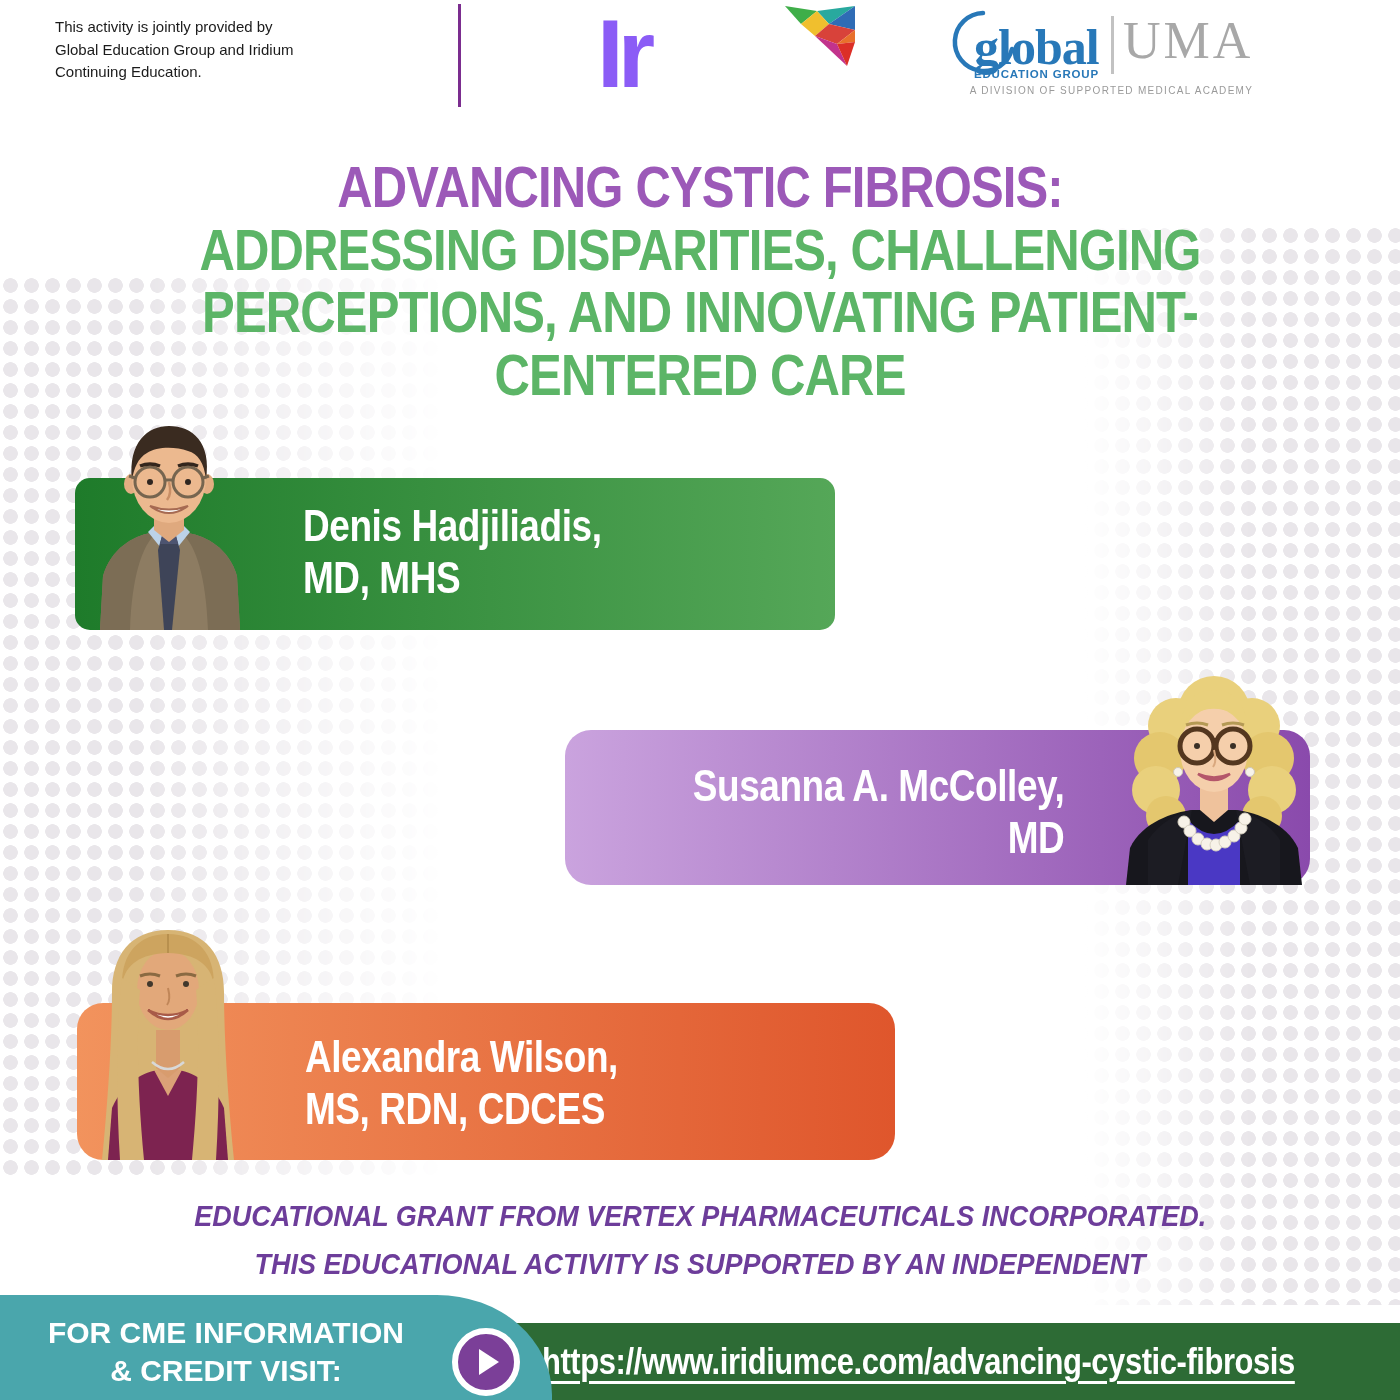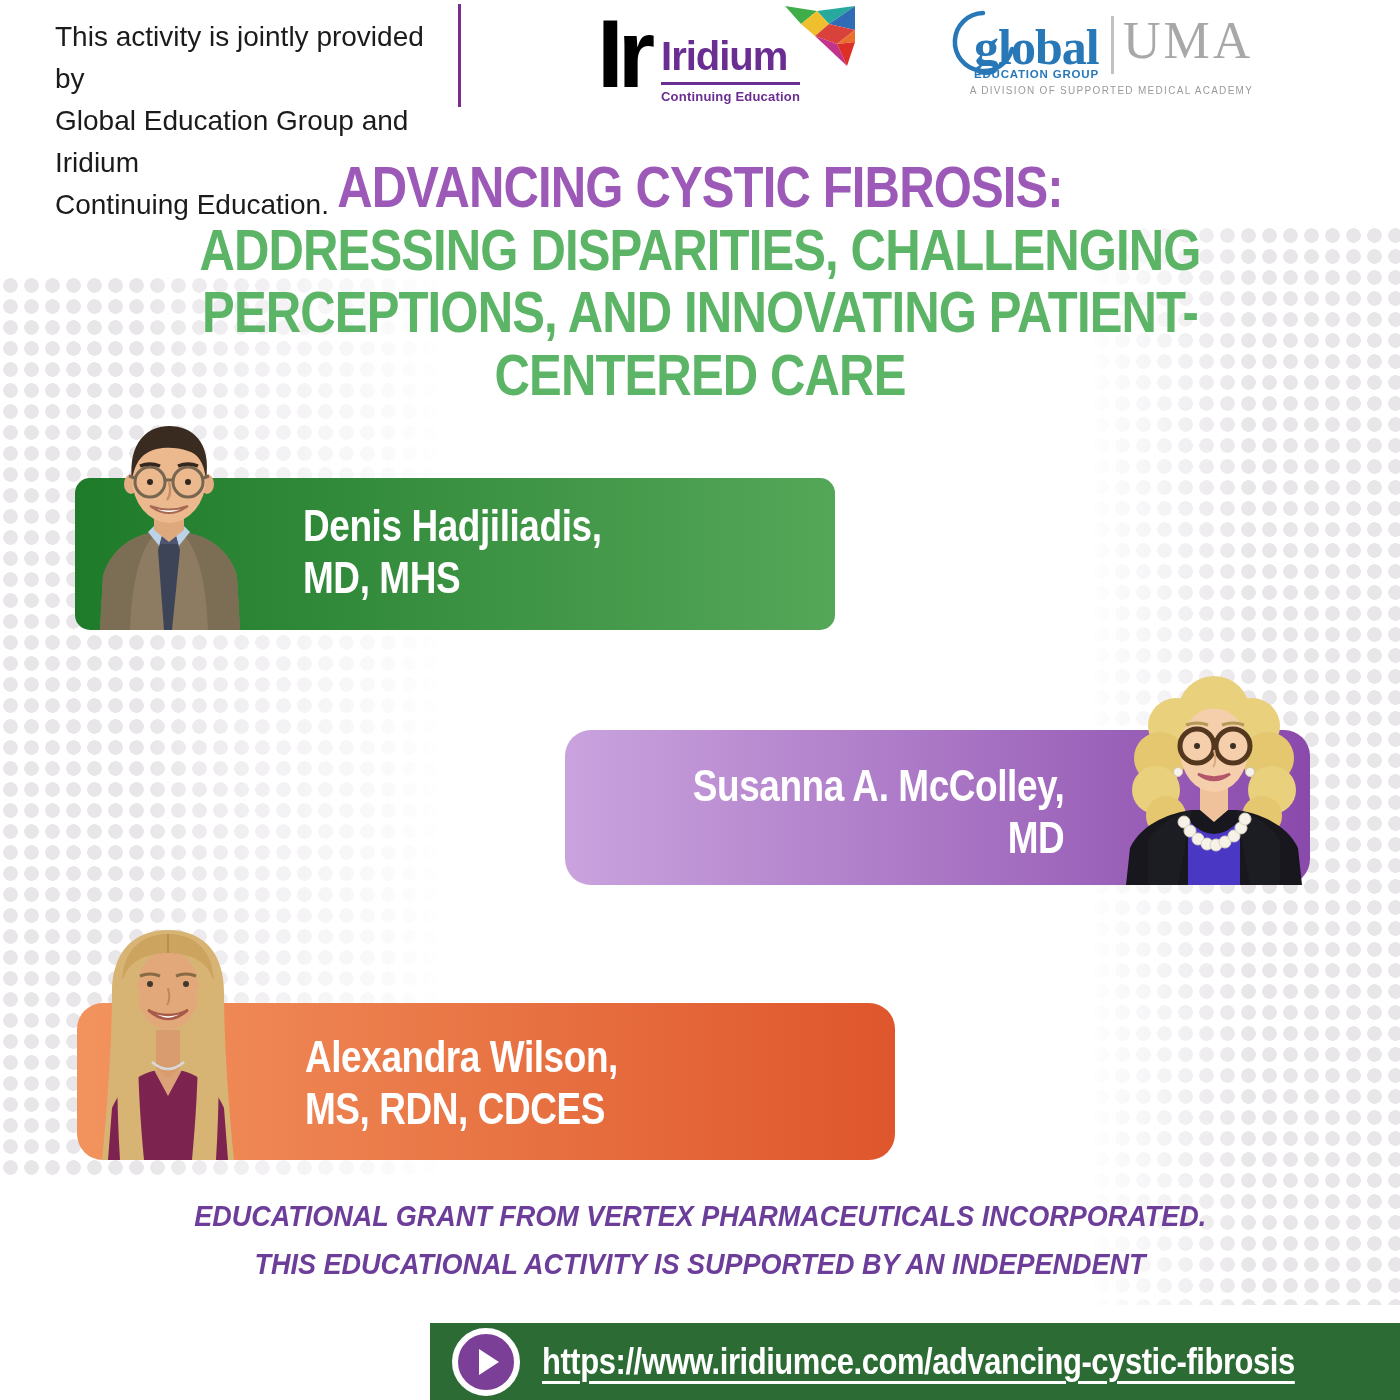--- a/index.html
+++ b/index.html
@@ -21,26 +21,26 @@
   }
   .dots-right {
     right:0; top:225px; width:330px; height:1080px;
     -webkit-mask-image: linear-gradient(270deg, #000 45%, transparent 96%);
     mask-image: linear-gradient(270deg, #000 45%, transparent 96%);
   }
 
   
   .provided {
     position:absolute; left:55px; top:16px; width:380px; z-index:2;
-    font-size:28px; color:#1b1b1b; line-height:1.5;
+    font-size:15px; color:#1b1b1b; line-height:1.5;
   }
   .hdr-divider { position:absolute; left:458px; top:4px; width:3px; height:103px; background:#7b2d8f; z-index:2; }
 
   .iridium { position:absolute; left:597px; top:8px; z-index:2; display:flex; }
-  .ir-mono { font-size:96px; font-weight:bold; color:#000000; line-height:0.95; letter-spacing:-6px; }
+  .ir-mono { font-size:96px; font-weight:bold; color:#8b5cf6; line-height:0.95; letter-spacing:-6px; }
   .ir-right { margin-left:12px; margin-top:26px; }
   .ir-name { font-size:40px; font-weight:bold; color:#6a2d91; letter-spacing:-1px;
              border-bottom:3px solid #6a2d91; padding-bottom:3px; }
   .ir-tag { font-size:13px; font-weight:bold; color:#6a2d91; margin-top:4px; letter-spacing:0.2px; }
   .ir-tri { position:absolute; left:783px; top:6px; z-index:2; }
 
   .global { position:absolute; left:960px; top:16px; z-index:2; }
   .g-row { display:flex; align-items:flex-start; }
   .g-left { position:relative; padding:6px 0 0 14px; }
   .g-circ { position:absolute; left:-10px; top:-7px; }
@@ -114,24 +114,20 @@
 
   <div class="provided">
     <div>This activity is jointly provided by</div>
     <div>Global Education Group and Iridium</div>
     <div>Continuing Education.</div>
   </div>
   <div class="hdr-divider"></div>
 
   <div class="iridium">
     <div class="ir-mono">Ir</div>
-    <div class="ir-right">
-      <div class="ir-name">Iridium</div>
-      <div class="ir-tag">Continuing Education</div>
-    </div>
   </div>
   <svg class="ir-tri" width="72" height="62" viewBox="0 0 72 62">
     <polygon points="2,0 34,5 18,18" fill="#3fae49"></polygon>
     <polygon points="34,5 72,0 46,18" fill="#28a99e"></polygon>
     <polygon points="72,0 72,24 46,18" fill="#2f6cb5"></polygon>
     <polygon points="18,18 34,5 46,18 32,30" fill="#f0bf2e"></polygon>
     <polygon points="32,30 46,18 72,24 54,38" fill="#d8423a"></polygon>
     <polygon points="72,24 72,36 54,38" fill="#e8702c"></polygon>
     <polygon points="32,30 54,38 64,60" fill="#c2338c"></polygon>
     <polygon points="54,38 72,36 64,60" fill="#dc2f27"></polygon>
@@ -265,17 +261,23 @@
   </svg>
 
   <div class="support">
     <div><span class="s-line">EDUCATIONAL GRANT FROM VERTEX PHARMACEUTICALS INCORPORATED.</span></div>
     <div><span class="s-line">THIS EDUCATIONAL ACTIVITY IS SUPPORTED BY AN INDEPENDENT</span></div>
   </div>
 
   <div class="f-green">
     <a class="f-link" href="#">https://www.iridiumce.com/advancing-cystic-fibrosis</a>
   </div>
+  <div class="f-teal">
+    <div class="f-teal-text">
+      <div>FOR CME INFORMATION</div>
+      <div>&amp; CREDIT VISIT:</div>
+    </div>
+  </div>
   <div class="f-play">
     <div class="f-play-tri"></div>
   </div>
 
 </div>
 
 </body></html>

